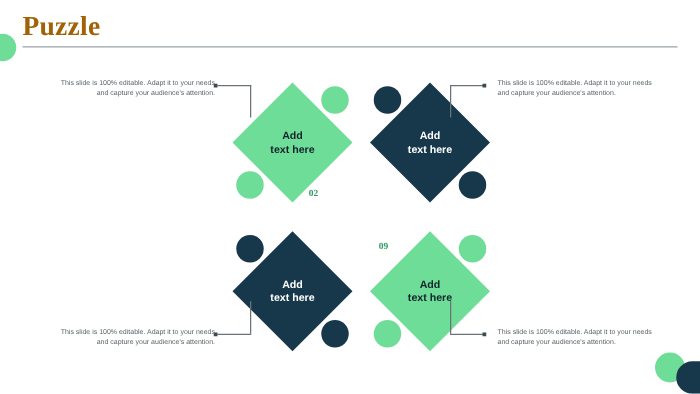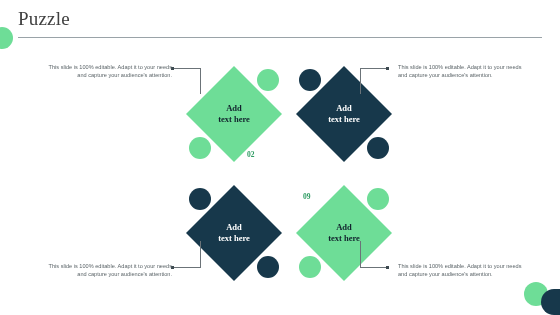--- a/index.html
+++ b/index.html
@@ -7,21 +7,21 @@
     width:560px;height:315px;overflow:hidden;position:relative;
     background:#ffffff;
     font-family:"Liberation Sans", sans-serif;
   }
   .slide{position:absolute;inset:0;background:#fff;overflow:hidden;}
 
   
   .title{
     position:absolute;left:18px;top:8px;
     font-family:"Liberation Serif", serif;
-    font-weight:normal;font-size:19px;color:#404040;
+    font-weight:bold;font-size:22px;color:#a16207;
     letter-spacing:.2px;
   }
   .rule{
     position:absolute;left:18px;top:37px;width:524px;height:1px;
     background:#9aa3a8;
   }
   .deco-circle-left{
     position:absolute;left:-9px;top:27px;width:22px;height:22px;
     border-radius:50%;background:#6edd97;
   }
@@ -39,21 +39,21 @@
   
   .puzzle-area{position:absolute;left:0;top:46px;width:560px;height:250px;}
 
   .piece{position:absolute;width:104px;height:104px;}
   .piece svg{position:absolute;left:0;top:0;width:104px;height:104px;overflow:visible;}
 
   .piece-label{
     position:absolute;left:0;right:0;top:50%;
     transform:translateY(-50%);
     text-align:center;
-    font-family:Liberation Serif, serif;
+    font-family:Liberation Sans, sans-serif;
     font-weight:bold;font-size:8.5px;line-height:11px;
     pointer-events:none;
   }
   .piece-label.on-green{color:#12232e;}
   .piece-label.on-navy{color:#ffffff;}
 
   .piece-num{
     position:absolute;
     font-family:"Liberation Serif", serif;
     font-weight:bold;font-size:7.5px;

